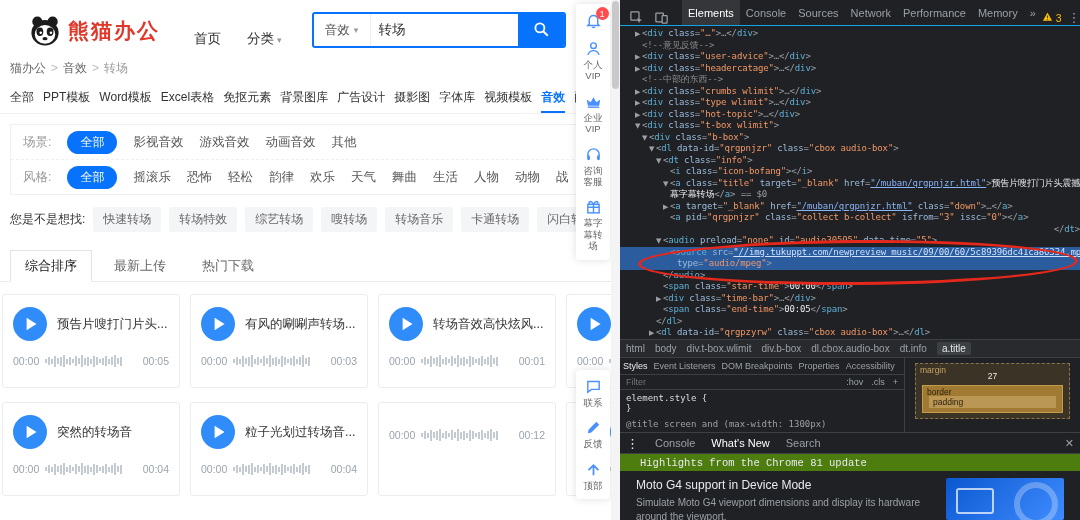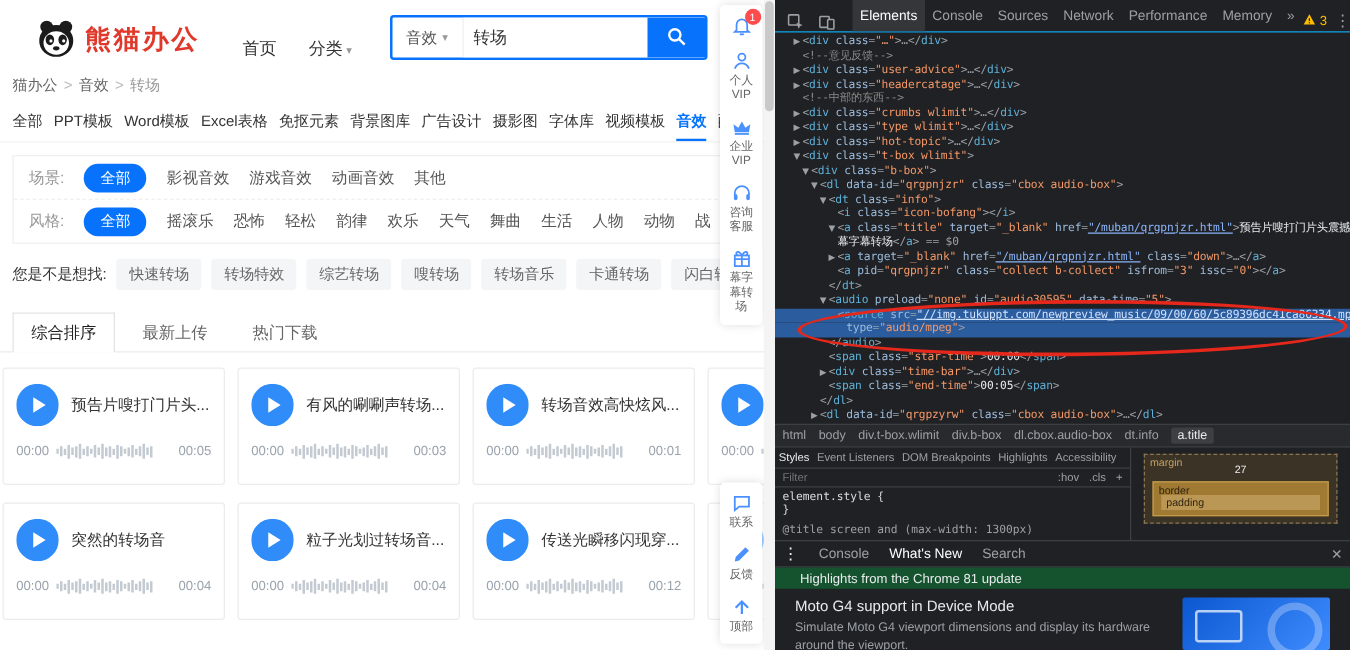--- a/index.html
+++ b/index.html
@@ -42,21 +42,21 @@
   .card{width:178px;height:94px;border:1px solid #ececec;border-radius:3px;box-sizing:border-box;padding:12px 10px;background:#fff;}
   .card-top{display:flex;align-items:center;gap:10px;}
   .play{width:34px;height:34px;flex:0 0 34px;cursor:pointer;}
   .play svg{width:34px;height:34px;display:block;}
   .card-title{font-size:12.5px;color:#333;white-space:nowrap;overflow:hidden;max-width:118px;}
   .card-times{display:flex;align-items:center;gap:6px;margin-top:13px;font-size:10.5px;color:#9aa3ad;}
   .wave{flex:1;display:flex;align-items:center;gap:1.5px;height:14px;overflow:hidden;cursor:pointer;}
   .wave i{width:1.5px;flex:0 0 1.5px;background:#c3cad2;display:block;}
   .floatbar{position:absolute;width:34px;right:10px;background:#fff;box-shadow:0 0 8px rgba(0,0,0,.13);border-radius:4px;display:flex;flex-direction:column;align-items:center;padding:8px 0;gap:11px;}
   .fb-top{top:4px;}
-  .fb-bot{top:386px;}
+  .fb-bot{top:370px;}
   .fb-item{display:flex;flex-direction:column;align-items:center;gap:2px;position:relative;cursor:pointer;}
   .fb-item svg{width:17px;height:17px;display:block;}
   .fb-label{font-size:9.5px;color:#666;width:22px;text-align:center;line-height:1.2;word-break:break-all;}
   .badge{position:absolute;top:-5px;right:-7px;background:#ff4d4f;color:#fff;font-size:8.5px;width:13px;height:13px;border-radius:50%;display:flex;align-items:center;justify-content:center;}
   .scrollbar{position:absolute;right:0;top:0;width:9px;height:520px;background:#f4f4f4;}
   .scrollbar .thumb{position:absolute;top:1px;left:1px;width:7px;height:88px;background:#c9c9c9;border-radius:4px;}
   
   .devtools{position:absolute;left:620px;top:0;width:460px;height:520px;background:#202124;color:#e8eaed;overflow:hidden;}
   .dt-toolbar{height:25px;display:flex;align-items:flex-end;border-bottom:1px solid #0ea5e9;padding:0 4px;font-size:11px;}
   .dt-ic{padding:0 5px;display:flex;cursor:pointer;}
@@ -98,21 +98,21 @@
   .bm-border{background:#a07a33;border:1px solid #c49a4d;margin-top:2px;padding:10px 6px 4px;position:relative;}
   .bm-border .bm-l{position:absolute;left:4px;top:1px;font-size:8.5px;color:#2e2310;}
   .bm-padding{background:#bb9755;height:12px;position:relative;}
   .bm-padding .bm-l{position:absolute;left:4px;top:1px;font-size:8.5px;color:#2e2310;}
   .dt-drawer{border-top:1px solid #3c4043;height:92px;display:flex;flex-direction:column;box-sizing:border-box;}
   .dr-head{height:21px;display:flex;align-items:center;padding:0 6px;gap:8px;border-bottom:1px solid #3c4043;}
   .dr-tabs{display:flex;height:100%;}
   .dr-tab{display:flex;align-items:center;padding:0 8px;font-size:11px;color:#9aa0a6;cursor:pointer;white-space:nowrap;}
   .dr-tab.active{color:#fff;}
   .dr-head .xclose{margin-left:auto;color:#9aa0a6;}
-  .dr-banner{height:17px;background:#14532d;display:flex;align-items:center;padding:0 20px;font-size:10.5px;color:#e8eaed;}
+  .dr-banner{height:17px;background:#4d7c0f;display:flex;align-items:center;padding:0 20px;font-size:10.5px;color:#e8eaed;font-family:Liberation Mono, monospace;}
   .dr-content{flex:1;display:flex;align-items:flex-start;padding:7px 16px 0;gap:14px;}
   .dr-title{font-size:12px;color:#e8eaed;margin-bottom:4px;cursor:pointer;}
   .dr-desc{font-size:10px;color:#9aa0a6;line-height:1.4;max-width:290px;}
   .dr-thumb{width:118px;height:42px;border-radius:2px;background:linear-gradient(135deg,#0b57d0,#3f8cff);position:relative;overflow:hidden;margin-left:auto;cursor:pointer;}
   .dr-thumb::before{content:"";position:absolute;right:6px;top:4px;width:44px;height:44px;border:6px solid rgba(255,255,255,.28);border-radius:50%;box-sizing:border-box;}
   .dr-thumb::after{content:"";position:absolute;left:10px;top:10px;width:34px;height:22px;border:2px solid rgba(255,255,255,.7);border-radius:3px;}
   .annotation{position:absolute;left:18px;top:240px;width:434px;height:39px;border:3px solid #e5281b;border-radius:50%;pointer-events:none;transform:rotate(-0.4deg);}
 </style>
 </head>
 <body>
@@ -444,29 +444,20 @@
               <i style="height: 5px;"></i>
               <i style="height: 8px;"></i>
               <i style="height: 12px;"></i>
               <i style="height: 6px;"></i>
               <i style="height: 9px;"></i>
             </div>
             <span>00:04</span>
           </div>
         </div>
         <div class="card">
-          <div class="card-top">
-            <span class="play">
-              <svg viewBox="0 0 24 24">
-                <circle cx="12" cy="12" r="12" fill="#2f8cf9"></circle>
-                <path d="M9.6 7.6v8.8l7-4.4z" fill="#fff"></path>
-              </svg>
-            </span>
-            <span class="card-title">传送光瞬移闪现穿...</span>
-          </div>
           <div class="card-times">
             <span>00:00</span>
             <div class="wave">
               <i style="height: 4px;"></i>
               <i style="height: 8px;"></i>
               <i style="height: 5px;"></i>
               <i style="height: 11px;"></i>
               <i style="height: 6px;"></i>
               <i style="height: 9px;"></i>
               <i style="height: 12px;"></i>
@@ -642,21 +633,21 @@
         <div class="line" style="padding-left: 13px;"><span class="arrow">▶</span><span class="tk-p">&lt;</span><span class="tk-t">div</span><span class="tk-a"> class</span><span class="tk-p">=</span><span class="tk-v">"hot-topic"</span><span class="tk-p">&gt;…&lt;/</span><span class="tk-t">div</span><span class="tk-p">&gt;</span></div>
         <div class="line" style="padding-left: 13px;"><span class="arrow">▼</span><span class="tk-p">&lt;</span><span class="tk-t">div</span><span class="tk-a"> class</span><span class="tk-p">=</span><span class="tk-v">"t-box wlimit"</span><span class="tk-p">&gt;</span></div>
         <div class="line" style="padding-left: 20px;"><span class="arrow">▼</span><span class="tk-p">&lt;</span><span class="tk-t">div</span><span class="tk-a"> class</span><span class="tk-p">=</span><span class="tk-v">"b-box"</span><span class="tk-p">&gt;</span></div>
         <div class="line" style="padding-left: 27px;"><span class="arrow">▼</span><span class="tk-p">&lt;</span><span class="tk-t">dl</span><span class="tk-a"> data-id</span><span class="tk-p">=</span><span class="tk-v">"qrgpnjzr"</span><span class="tk-a"> class</span><span class="tk-p">=</span><span class="tk-v">"cbox audio-box"</span><span class="tk-p">&gt;</span></div>
         <div class="line" style="padding-left: 34px;"><span class="arrow">▼</span><span class="tk-p">&lt;</span><span class="tk-t">dt</span><span class="tk-a"> class</span><span class="tk-p">=</span><span class="tk-v">"info"</span><span class="tk-p">&gt;</span></div>
         <div class="line" style="padding-left: 41px;"><span class="arrow"></span><span class="tk-p">&lt;</span><span class="tk-t">i</span><span class="tk-a"> class</span><span class="tk-p">=</span><span class="tk-v">"icon-bofang"</span><span class="tk-p">&gt;</span><span class="tk-p">&lt;/</span><span class="tk-t">i</span><span class="tk-p">&gt;</span></div>
         <div class="line" style="padding-left: 41px;"><span class="arrow">▼</span><span class="tk-p">&lt;</span><span class="tk-t">a</span><span class="tk-a"> class</span><span class="tk-p">=</span><span class="tk-v">"title"</span><span class="tk-a"> target</span><span class="tk-p">=</span><span class="tk-v">"_blank"</span><span class="tk-a"> href</span><span class="tk-p">=</span><span class="tk-vl">"/muban/qrgpnjzr.html"</span><span class="tk-p">&gt;</span><span class="tk-x">预告片嗖打门片头震撼宇</span></div>
         <div class="line" style="padding-left: 41px;"><span class="arrow"></span><span class="tk-x">幕字幕转场</span><span class="tk-p">&lt;/</span><span class="tk-t">a</span><span class="tk-p">&gt;</span><span class="tk-m"> == $0</span></div>
         <div class="line" style="padding-left: 41px;"><span class="arrow">▶</span><span class="tk-p">&lt;</span><span class="tk-t">a</span><span class="tk-a"> target</span><span class="tk-p">=</span><span class="tk-v">"_blank"</span><span class="tk-a"> href</span><span class="tk-p">=</span><span class="tk-vl">"/muban/qrgpnjzr.html"</span><span class="tk-a"> class</span><span class="tk-p">=</span><span class="tk-v">"down"</span><span class="tk-p">&gt;…&lt;/</span><span class="tk-t">a</span><span class="tk-p">&gt;</span></div>
         <div class="line" style="padding-left: 41px;"><span class="arrow"></span><span class="tk-p">&lt;</span><span class="tk-t">a</span><span class="tk-a"> pid</span><span class="tk-p">=</span><span class="tk-v">"qrgpnjzr"</span><span class="tk-a"> class</span><span class="tk-p">=</span><span class="tk-v">"collect b-collect"</span><span class="tk-a"> isfrom</span><span class="tk-p">=</span><span class="tk-v">"3"</span><span class="tk-a"> issc</span><span class="tk-p">=</span><span class="tk-v">"0"</span><span class="tk-p">&gt;&lt;/</span><span class="tk-t">a</span><span class="tk-p">&gt;</span></div>
-        <div class="line" style="padding-left: 34px;"><span class="arrow"></span><span class="tk-p">&lt;/</span><span class="tk-t">dt</span><span class="tk-p">&gt;</span></div>
+        <div class="line" style="padding-left: 34px; text-align: right;"><span class="arrow"></span><span class="tk-p">&lt;/</span><span class="tk-t">dt</span><span class="tk-p">&gt;</span></div>
         <div class="line" style="padding-left: 34px;"><span class="arrow">▼</span><span class="tk-p">&lt;</span><span class="tk-t">audio</span><span class="tk-a"> preload</span><span class="tk-p">=</span><span class="tk-v">"none"</span><span class="tk-a"> id</span><span class="tk-p">=</span><span class="tk-v">"audio30595"</span><span class="tk-a"> data-time</span><span class="tk-p">=</span><span class="tk-v">"5"</span><span class="tk-p">&gt;</span></div>
         <div class="line sel" style="padding-left: 41px;"><span class="arrow"></span><span class="tk-p">&lt;</span><span class="tk-t">source</span><span class="tk-a"> src</span><span class="tk-p">=</span><span class="tk-vl">"//img.tukuppt.com/newpreview_music/09/00/60/5c89396dc41ca86334.mp3"</span></div>
         <div class="line sel" style="padding-left: 48px;"><span class="arrow"></span><span class="tk-a">type</span><span class="tk-p">=</span><span class="tk-v">"audio/mpeg"</span><span class="tk-p">&gt;</span></div>
         <div class="line" style="padding-left: 34px;"><span class="arrow"></span><span class="tk-p">&lt;/</span><span class="tk-t">audio</span><span class="tk-p">&gt;</span></div>
         <div class="line" style="padding-left: 34px;"><span class="arrow"></span><span class="tk-p">&lt;</span><span class="tk-t">span</span><span class="tk-a"> class</span><span class="tk-p">=</span><span class="tk-v">"star-time"</span><span class="tk-p">&gt;</span><span class="tk-x">00:00</span><span class="tk-p">&lt;/</span><span class="tk-t">span</span><span class="tk-p">&gt;</span></div>
         <div class="line" style="padding-left: 34px;"><span class="arrow">▶</span><span class="tk-p">&lt;</span><span class="tk-t">div</span><span class="tk-a"> class</span><span class="tk-p">=</span><span class="tk-v">"time-bar"</span><span class="tk-p">&gt;…&lt;/</span><span class="tk-t">div</span><span class="tk-p">&gt;</span></div>
         <div class="line" style="padding-left: 34px;"><span class="arrow"></span><span class="tk-p">&lt;</span><span class="tk-t">span</span><span class="tk-a"> class</span><span class="tk-p">=</span><span class="tk-v">"end-time"</span><span class="tk-p">&gt;</span><span class="tk-x">00:05</span><span class="tk-p">&lt;/</span><span class="tk-t">span</span><span class="tk-p">&gt;</span></div>
         <div class="line" style="padding-left: 27px;"><span class="arrow"></span><span class="tk-p">&lt;/</span><span class="tk-t">dl</span><span class="tk-p">&gt;</span></div>
         <div class="line" style="padding-left: 27px;"><span class="arrow">▶</span><span class="tk-p">&lt;</span><span class="tk-t">dl</span><span class="tk-a"> data-id</span><span class="tk-p">=</span><span class="tk-v">"qrgpzyrw"</span><span class="tk-a"> class</span><span class="tk-p">=</span><span class="tk-v">"cbox audio-box"</span><span class="tk-p">&gt;…&lt;/</span><span class="tk-t">dl</span><span class="tk-p">&gt;</span></div>
       </div>
@@ -668,21 +659,21 @@
         <span class="dcr">dl.cbox.audio-box</span>
         <span class="dcr">dt.info</span>
         <span class="dcr last">a.title</span>
       </div>
     <div class="dt-styles">
       <div class="st-left">
         <div class="st-tabs" id="sttabs">
             <span class="st-tab active">Styles</span>
             <span class="st-tab">Event Listeners</span>
             <span class="st-tab">DOM Breakpoints</span>
-            <span class="st-tab">Highlights</span>
+            <span class="st-tab">Properties</span>
             <span class="st-tab">Accessibility</span>
           </div>
         <div class="st-filter">
           <span class="st-filter-in">Filter</span>
           <span class="st-ctrl">:hov</span>
           <span class="st-ctrl">.cls</span>
           <span class="st-ctrl">+</span>
         </div>
         <div class="st-code">
           <div class="st-line">element.style {</div>

